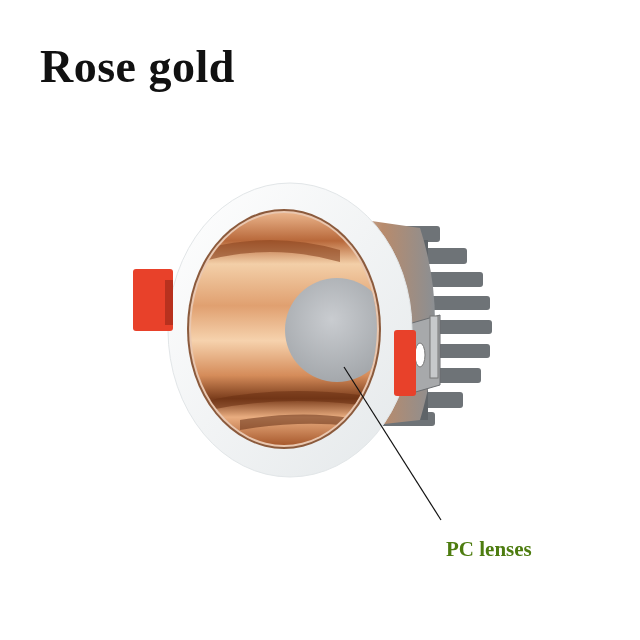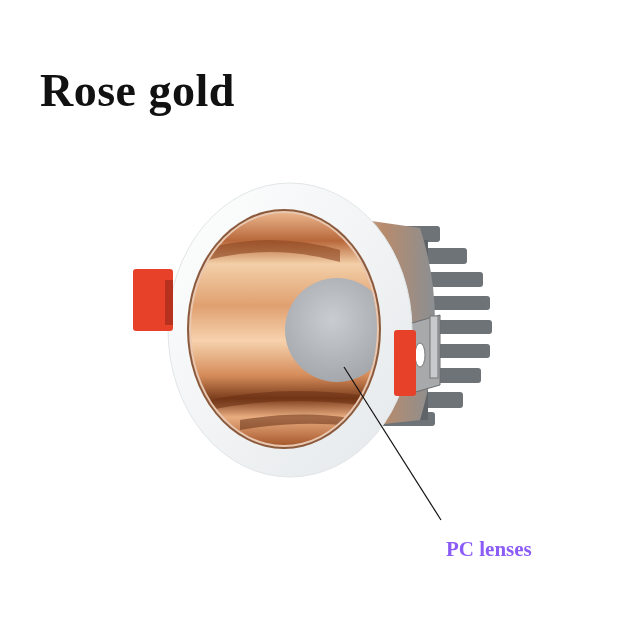--- a/index.html
+++ b/index.html
@@ -1,26 +1,26 @@
 <!DOCTYPE html>
 <html><head>
   <meta charset="utf-8">
   <style>
     html, body { margin: 0; padding: 0; background: #ffffff; }
     body { width: 640px; height: 640px; position: relative; overflow: hidden; }
     .title {
-      position: absolute; left: 40px; top: 68px;
+      position: absolute; left: 40px; top: 44px;
       font-family: "Liberation Serif", "DejaVu Serif", serif;
       font-weight: bold; font-size: 46px; color: #111111; letter-spacing: 0.5px;
       line-height: 1; white-space: nowrap;
     }
     .label {
       position: absolute; left: 446px; top: 539px;
       font-family: "Liberation Serif", "DejaVu Serif", serif;
-      font-weight: bold; font-size: 21px; color: #8b5cf6; line-height: 1; white-space: nowrap;
+      font-weight: bold; font-size: 21px; color: #4d7c0f; line-height: 1; white-space: nowrap;
     }
     svg.product { position: absolute; left: 0; top: 0; }
   </style>
 </head>
 <body>
 
 <div class="title">Rose gold</div>
 
 <svg class="product" width="640" height="640" viewBox="0 0 640 640">
   <defs>

